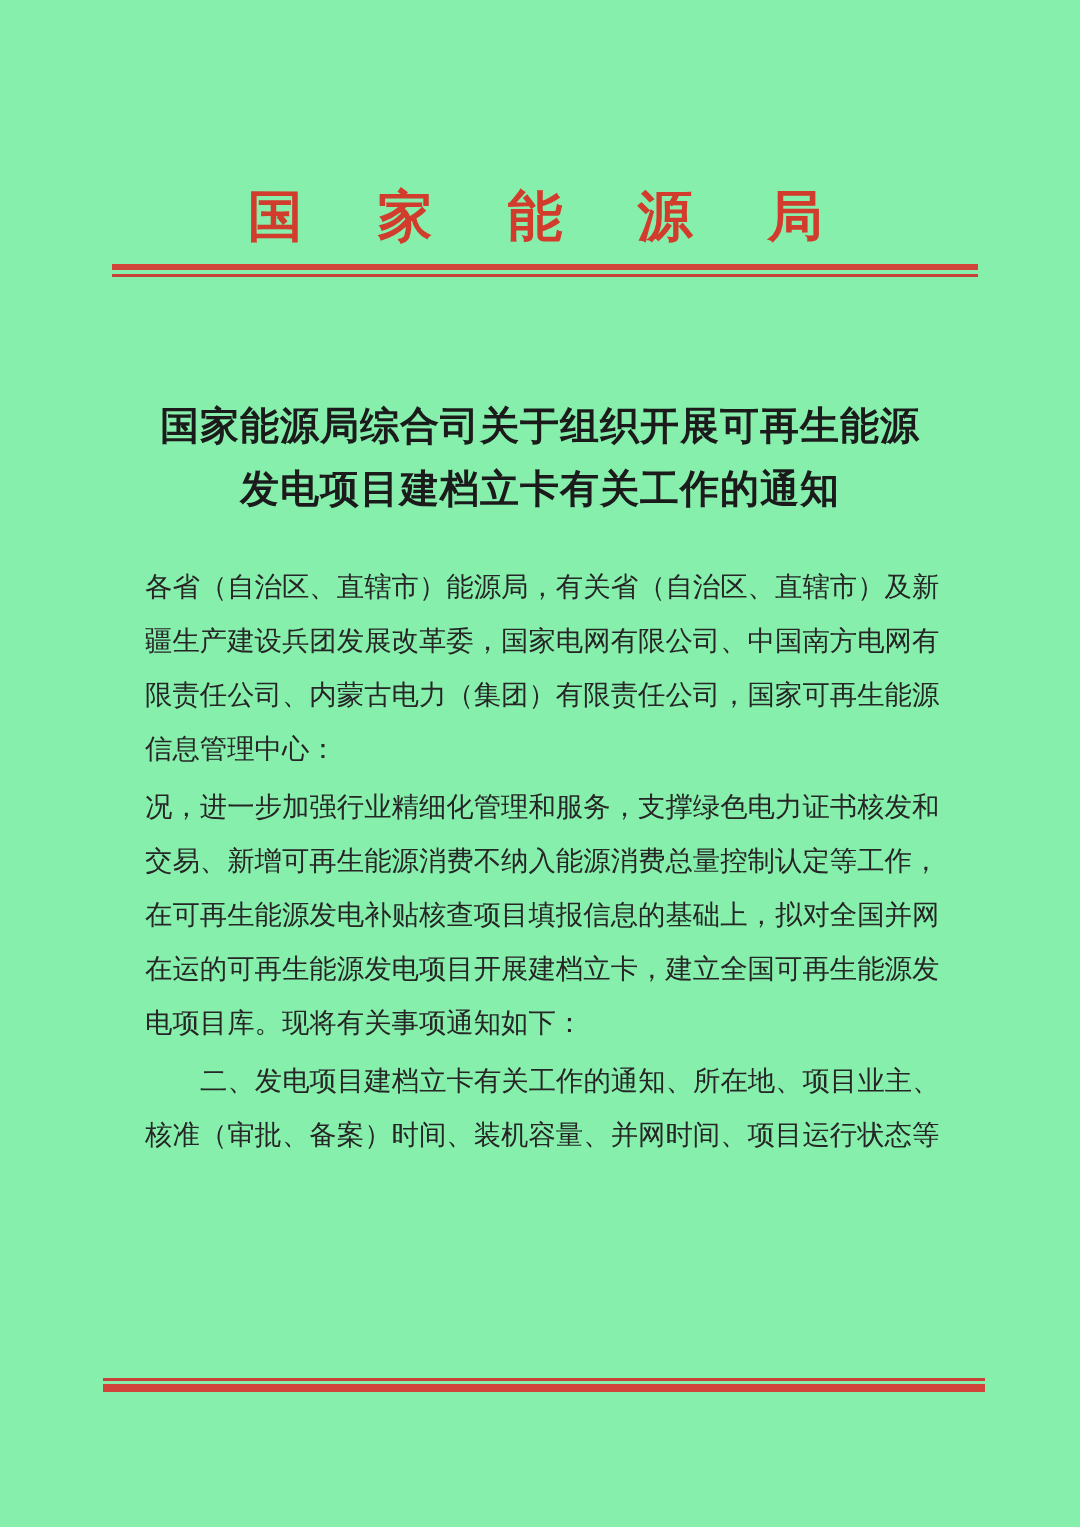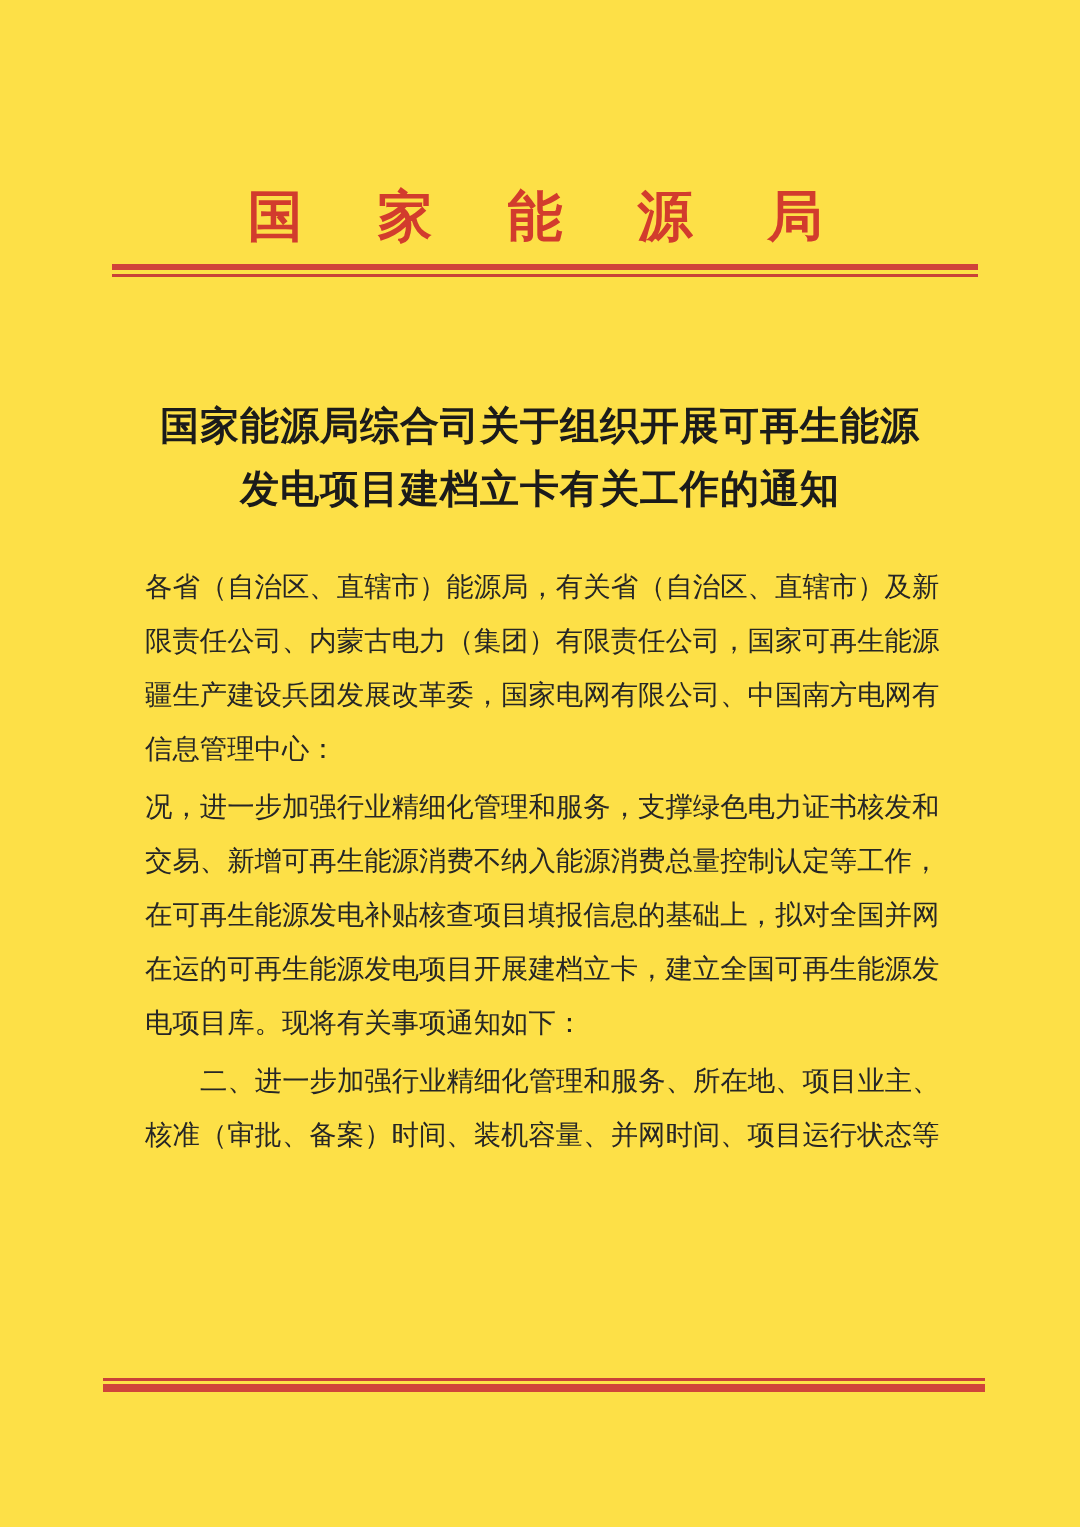--- a/index.html
+++ b/index.html
@@ -1,20 +1,20 @@
 <!DOCTYPE html>
 <html><head>
 <meta charset="utf-8">
 <style>
   html, body { margin: 0; padding: 0; background: #ffffff; }
   .page {
     position: relative;
     width: 1080px;
     height: 1527px;
-    background: #fde047;
+    background: #86efac;
     overflow: hidden;
     font-family: "Liberation Serif", "DejaVu Serif", serif;
   }
   .letterhead {
     position: absolute;
     top: 186px;
     left: 0;
     width: 100%;
     text-align: center;
     font-size: 55px;
@@ -73,33 +73,33 @@
   <div class="rule rule-top-thin"></div>
 
   <h1 class="doc-title">
     <span class="t-line">国家能源局综合司关于组织开展可再生能源</span>
     <span class="t-line">发电项目建档立卡有关工作的通知</span>
   </h1>
 
   <div class="doc-body" id="doc-body">
       <div class="paragraph">
         <div class="text-line">各省（自治区、直辖市）能源局，有关省（自治区、直辖市）及新</div>
+        <div class="text-line">疆生产建设兵团发展改革委，国家电网有限公司、中国南方电网有</div>
         <div class="text-line">限责任公司、内蒙古电力（集团）有限责任公司，国家可再生能源</div>
-        <div class="text-line">疆生产建设兵团发展改革委，国家电网有限公司、中国南方电网有</div>
         <div class="text-line end">信息管理中心：</div>
       </div>
       <div class="paragraph">
         <div class="text-line">况，进一步加强行业精细化管理和服务，支撑绿色电力证书核发和</div>
         <div class="text-line">交易、新增可再生能源消费不纳入能源消费总量控制认定等工作，</div>
         <div class="text-line">在可再生能源发电补贴核查项目填报信息的基础上，拟对全国并网</div>
         <div class="text-line">在运的可再生能源发电项目开展建档立卡，建立全国可再生能源发</div>
         <div class="text-line end">电项目库。现将有关事项通知如下：</div>
       </div>
       <div class="paragraph">
-        <div class="text-line indent">二、进一步加强行业精细化管理和服务、所在地、项目业主、</div>
+        <div class="text-line indent">二、发电项目建档立卡有关工作的通知、所在地、项目业主、</div>
         <div class="text-line">核准（审批、备案）时间、装机容量、并网时间、项目运行状态等</div>
       </div>
     </div>
 
   <div class="rule rule-bottom-thin"></div>
   <div class="rule rule-bottom-thick"></div>
 
 </div>
 
 </body></html>

